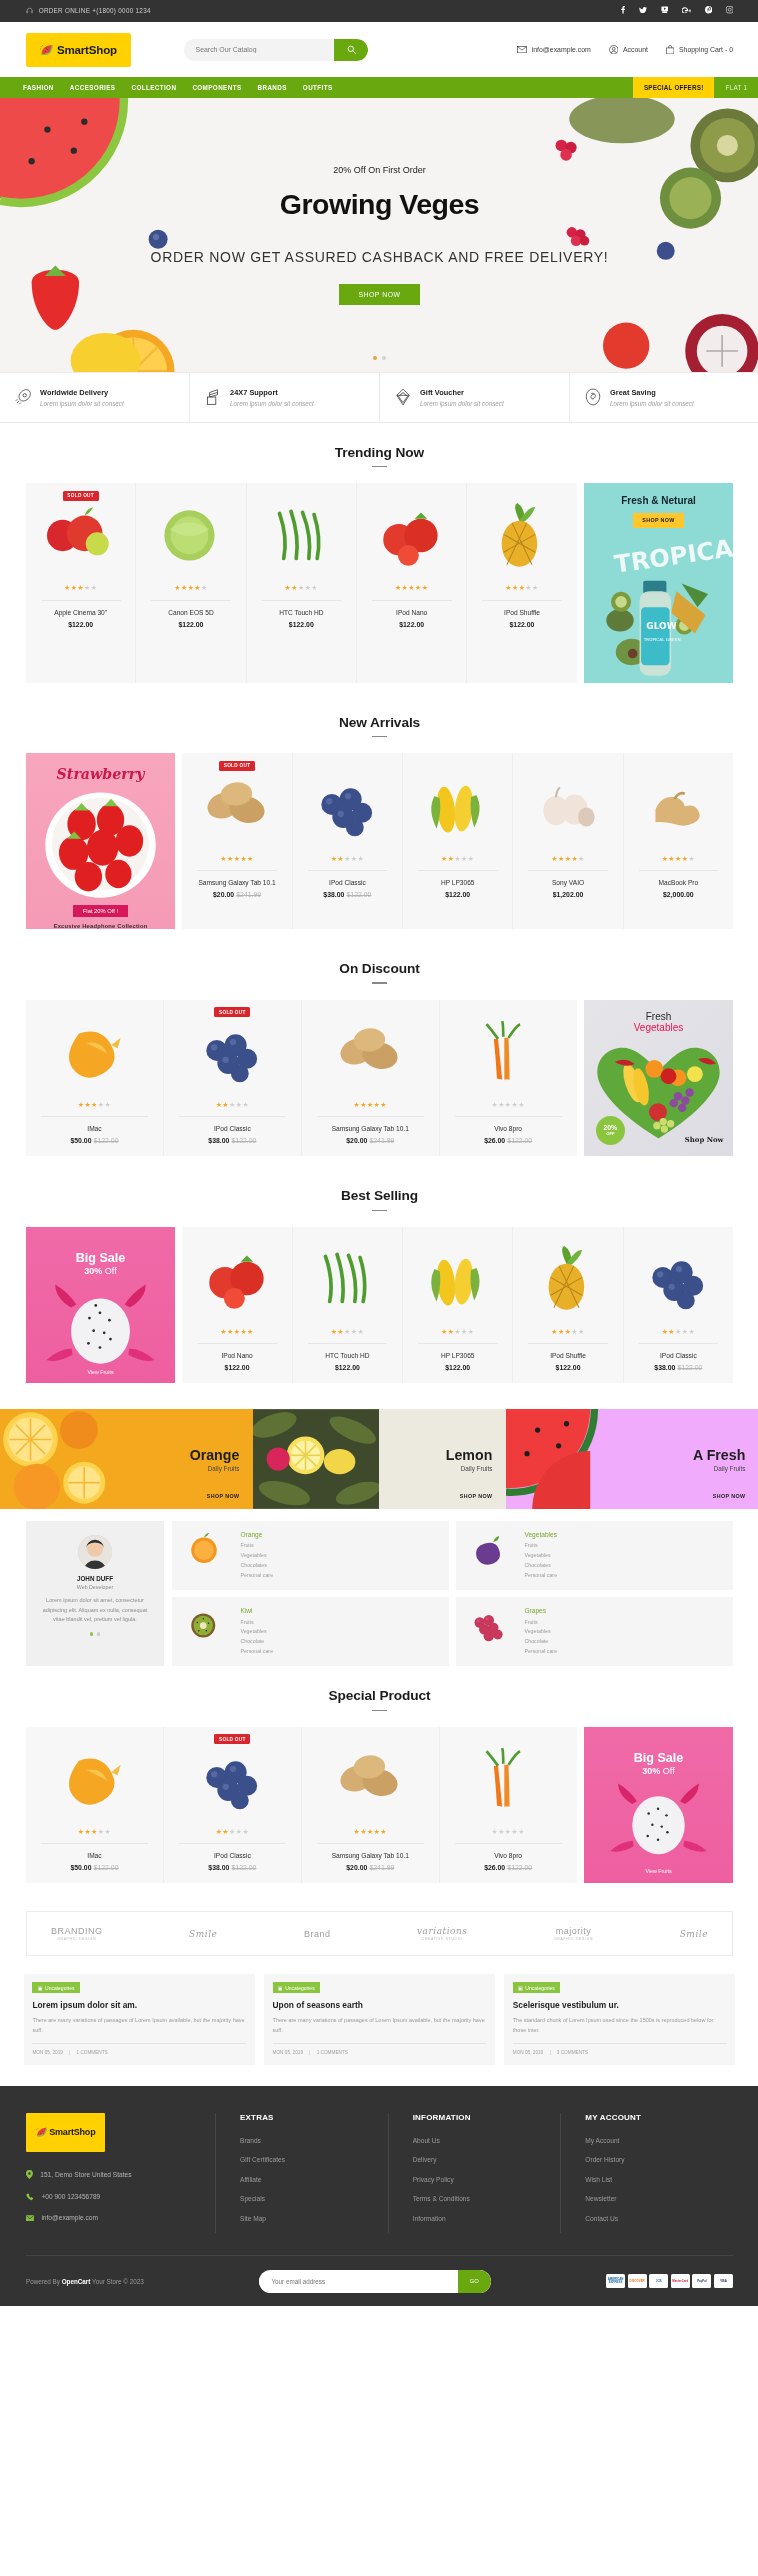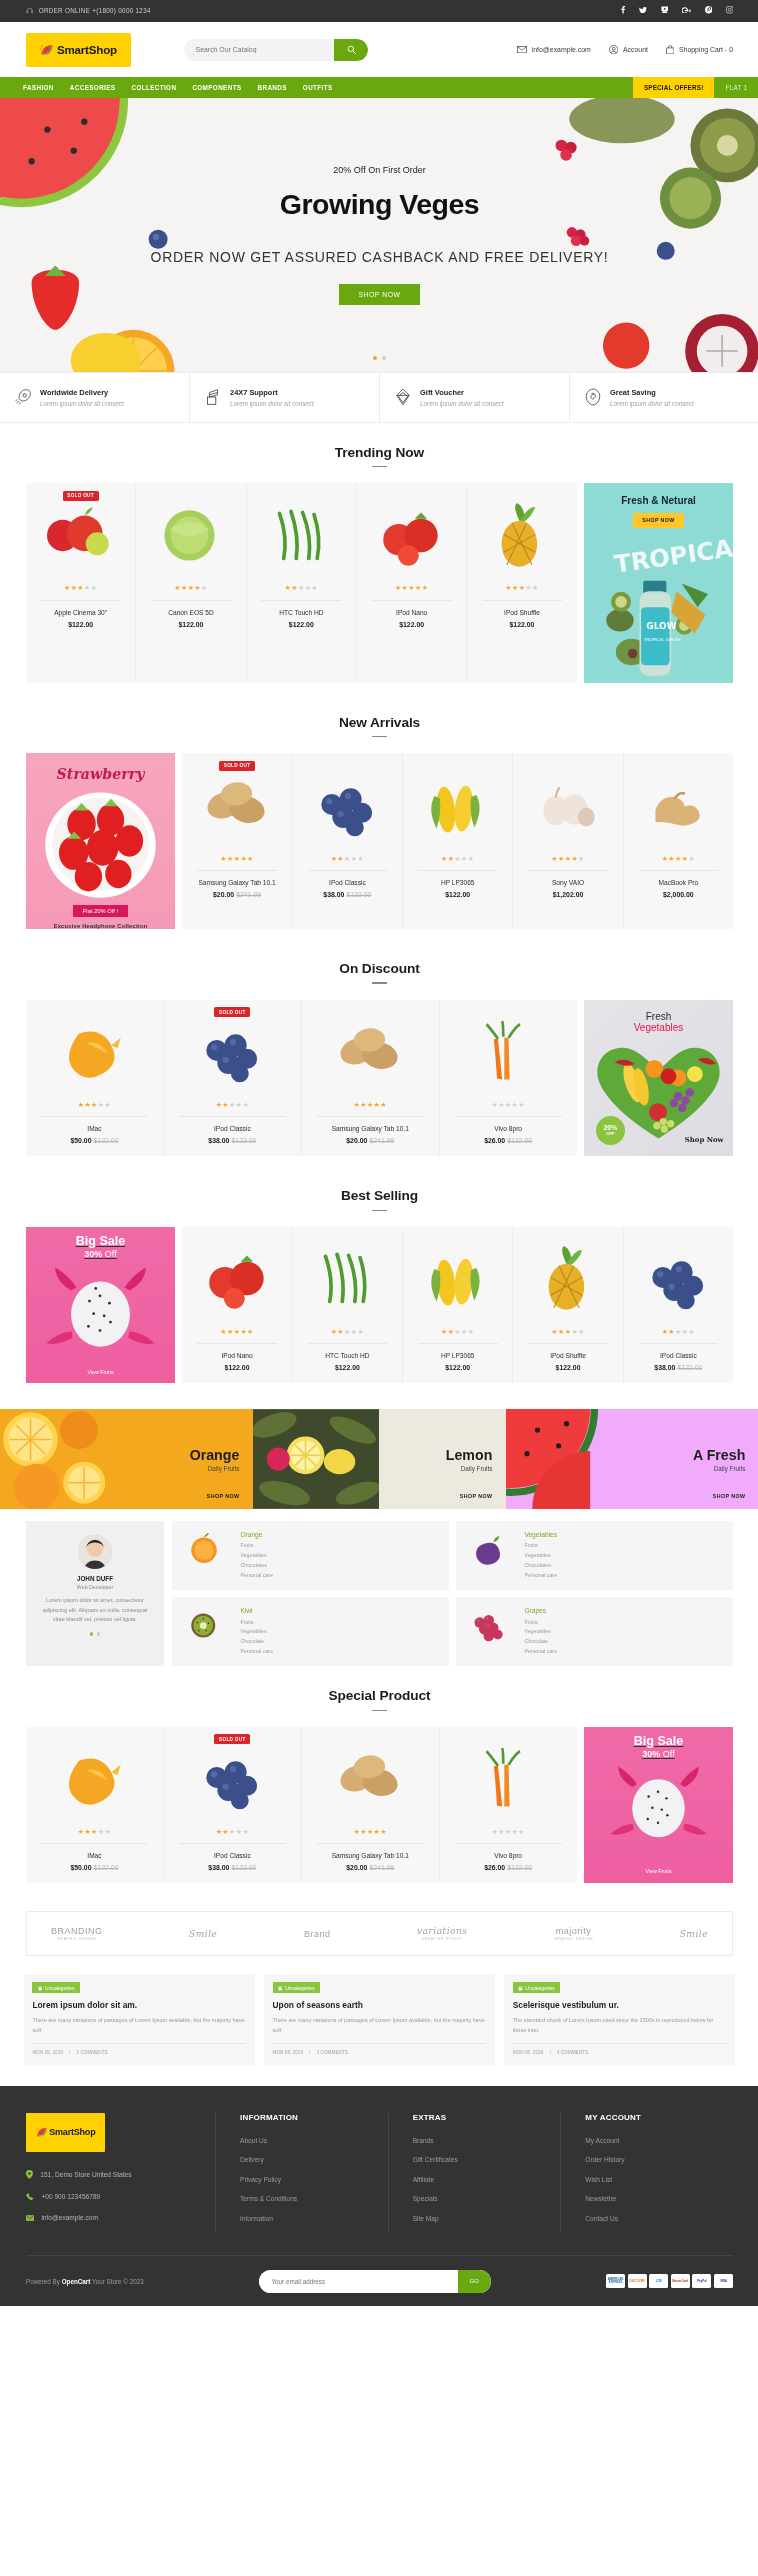--- a/index.html
+++ b/index.html
@@ -135,21 +135,21 @@
     position: absolute; left: 11.6px; bottom: 10.5px; width: 29.5px; height: 29.5px; border-radius: 50%;
     background: #8bc53f; color: #fff; display: flex; flex-direction: column; align-items: center;
     justify-content: center; font-size: 6.9px; font-weight: 700; line-height: 1;
   }
   .off-badge small { font-size: 4.2px; }
   .shopnow-serif {
     position: absolute; right: 9.5px; bottom: 11.6px;
     font-family: "DejaVu Serif", serif; font-weight: 700; font-size: 6.9px; color: #1f1f1f;
   }
 
-  .banner-bigsale { background: linear-gradient(180deg,#f06aa8,#ee5fa0); text-align: center; padding-top: 7px; text-decoration: underline; }
+  .banner-bigsale { background: linear-gradient(180deg,#f06aa8,#ee5fa0); text-align: center; padding-top: 24px; }
   .bigsale-t { font-size: 12.6px; font-weight: 700; color: #fff; }
   .bigsale-s { font-size: 9px; color: #fff; margin-top: 1.1px; }
   .bigsale-s b { font-weight: 800; }
   .viewfruits { position: absolute; left: 0; right: 0; bottom: 8.4px; font-size: 5.3px; color: #fff; }
 
   
   .cat-strip { display: flex; margin: 16px 0 0; }
   .cat-card { flex: 1; height: 100px; position: relative; overflow: hidden; display: flex; align-items: center; }
   .cat-inner { margin-left: auto; text-align: right; padding-right: 13.7px; }
   .cat-title { font-size: 14.2px; font-weight: 700; color: #1e1e1e; }
@@ -1268,37 +1268,37 @@
           <div class="f-contact-item">
             <svg width="8" height="6.3" viewBox="0 0 16 12" fill="#8bc53f">
                 <path d="M0 0h16v12H0z" opacity=".9"></path>
                 <path d="M1 1l7 6 7-6" fill="none" stroke="#333" stroke-width="1.2"></path>
               </svg>
             <span>info@example.com</span>
           </div>
         </div>
       </div>
       <div class="f-col">
+        <h4>EXTRAS</h4>
+        <ul>
+          <li><a href="#">Brands</a></li>
+          <li><a href="#">Gift Certificates</a></li>
+          <li><a href="#">Affiliate</a></li>
+          <li><a href="#">Specials</a></li>
+          <li><a href="#">Site Map</a></li>
+        </ul>
+      </div>
+      <div class="f-col">
         <h4>INFORMATION</h4>
         <ul>
           <li><a href="#">About Us</a></li>
           <li><a href="#">Delivery</a></li>
           <li><a href="#">Privacy Policy</a></li>
           <li><a href="#">Terms &amp; Conditions</a></li>
           <li><a href="#">Information</a></li>
-        </ul>
-      </div>
-      <div class="f-col">
-        <h4>EXTRAS</h4>
-        <ul>
-          <li><a href="#">Brands</a></li>
-          <li><a href="#">Gift Certificates</a></li>
-          <li><a href="#">Affiliate</a></li>
-          <li><a href="#">Specials</a></li>
-          <li><a href="#">Site Map</a></li>
         </ul>
       </div>
       <div class="f-col">
         <h4>MY ACCOUNT</h4>
         <ul>
           <li><a href="#">My Account</a></li>
           <li><a href="#">Order History</a></li>
           <li><a href="#">Wish List</a></li>
           <li><a href="#">Newsletter</a></li>
           <li><a href="#">Contact Us</a></li>

